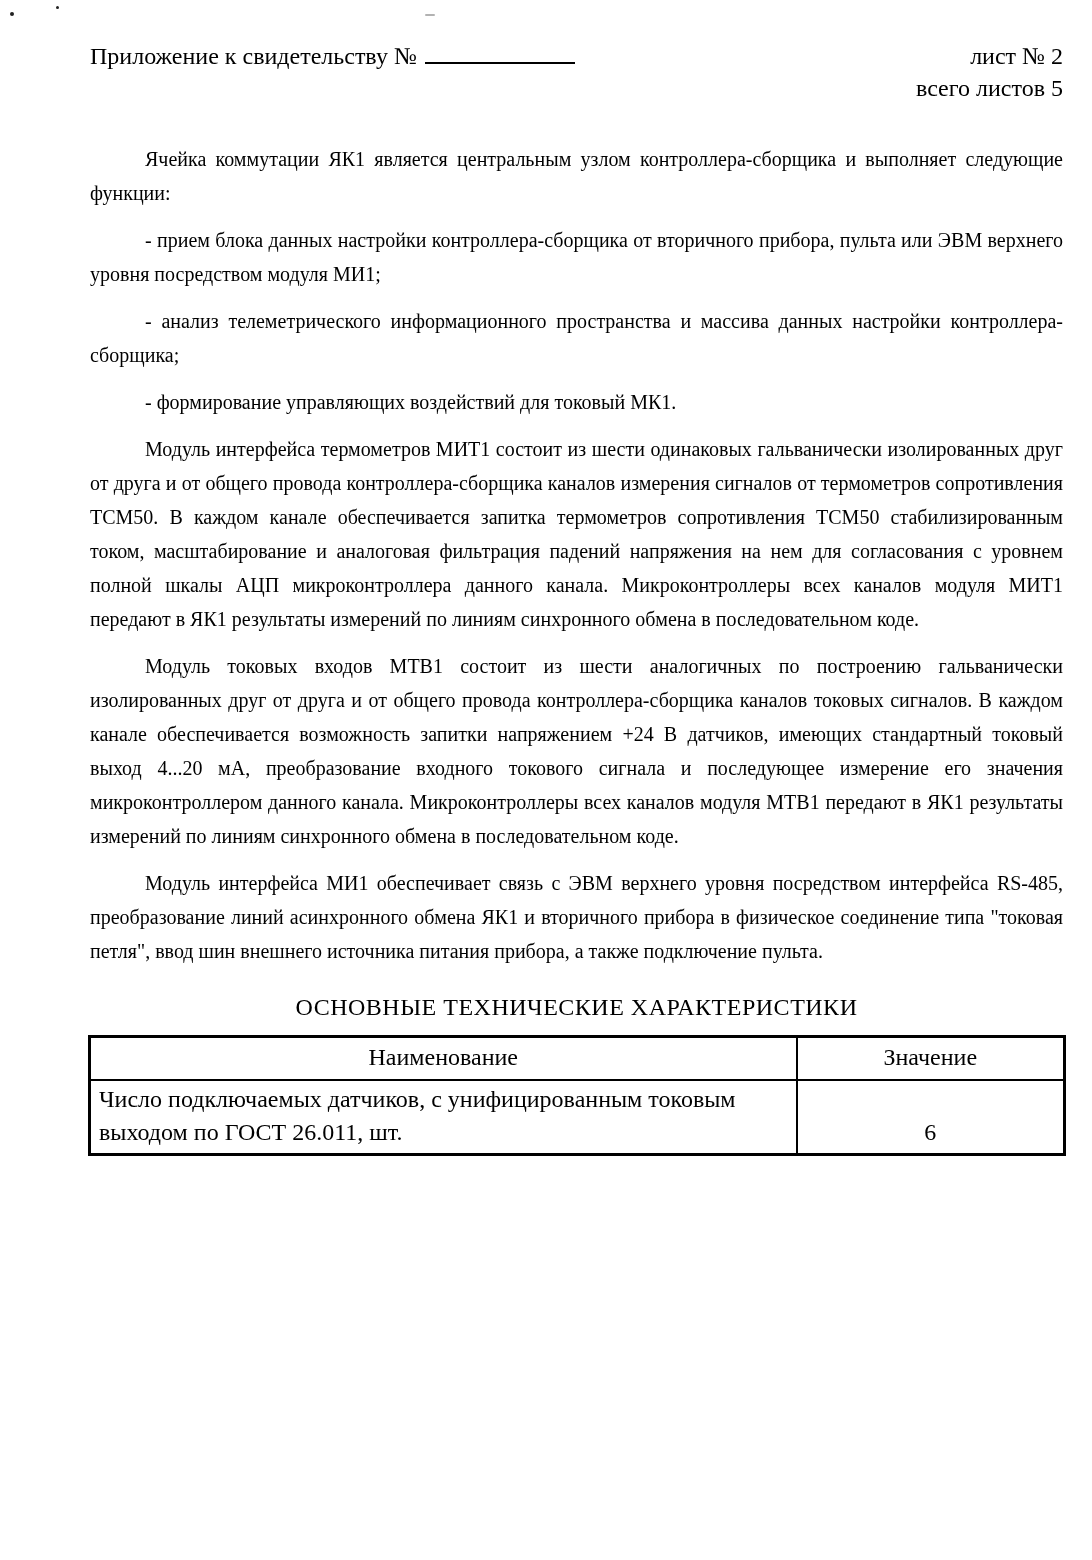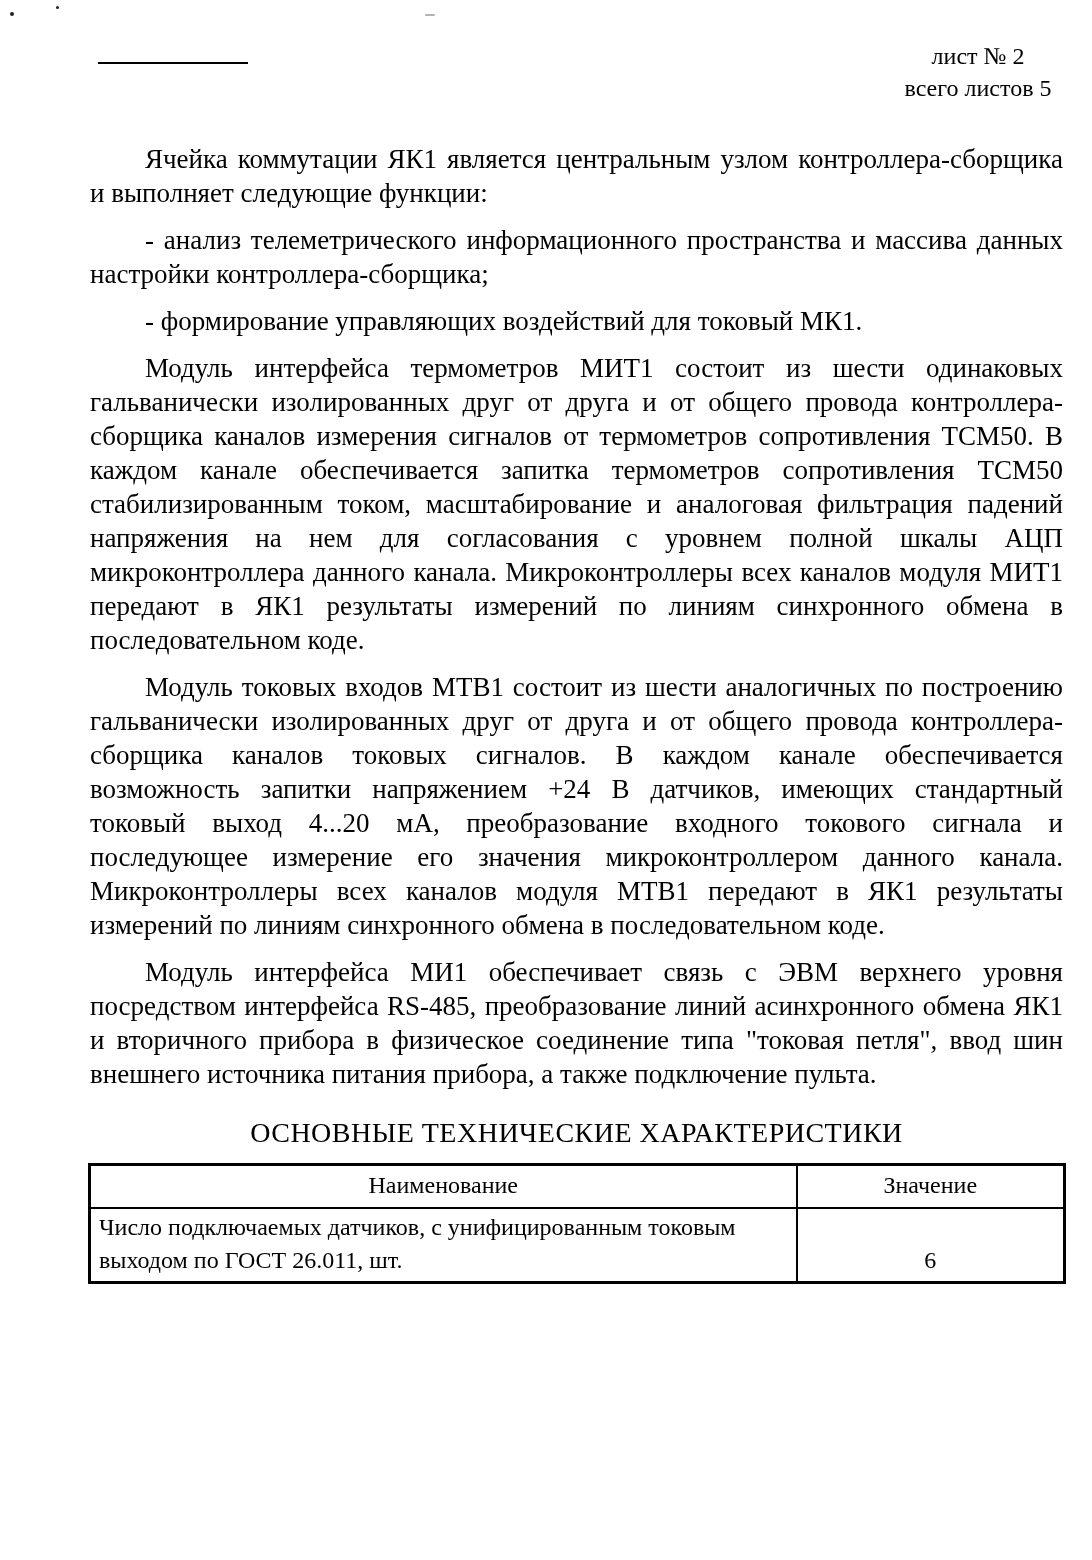--- a/index.html
+++ b/index.html
@@ -28,45 +28,45 @@
   .speck3 { left: 425px; top: 14px; width: 10px; height: 2px; opacity: .35; border-radius: 1px; }
 
   
   .doc-header {
     display: flex;
     justify-content: space-between;
     font-size: 24px;
     line-height: 32px;
   }
   .doc-header .left { max-width: 640px; }
-  .doc-header .right { width: 170px; text-align: center; }
+  .doc-header .right { width: 170px; text-align: right; }
   .blank-line {
     display: inline-block;
     width: 150px;
     border-bottom: 2px solid #000;
     height: 20px;
     vertical-align: baseline;
     margin-left: 8px;
   }
 
   
   .content { margin-top: 38px; }
   .content p {
     margin: 0 0 13px 0;
-    font-size: 27px;
+    font-size: 20px;
     line-height: 34px;
     text-align: justify;
     text-indent: 55px;
   }
 
   
   .table-title {
     margin: 26px 0 14px 0;
     text-align: center;
-    font-size: 28px;
+    font-size: 24px;
     letter-spacing: 0.5px;
   }
 
   
   table.chars {
     border-collapse: collapse;
     width: 975px;
     margin-left: -2px;
     font-size: 24px;
     line-height: 33px;
@@ -94,31 +94,32 @@
 
 <span class="speck speck1"></span>
 <span class="speck speck2"></span>
 <span class="speck speck3"></span>
 
 <div class="page">
 
   <div class="doc-header">
     <div class="left">
       <div>
-        <span class="blank-line"></span>
+        <span>Приложение к свидетельству №</span><span class="blank-line"></span>
       </div>
     </div>
     <div class="right">
       <div>лист № 2</div>
       <div>всего листов 5</div>
     </div>
   </div>
 
   <div class="content">
     <p>Ячейка коммутации ЯК1 является центральным узлом контроллера-сборщика и выполняет следующие функции:</p>
+    <p>- прием блока данных настройки контроллера-сборщика от вторичного прибора, пульта или ЭВМ верхнего уровня посредством модуля МИ1;</p>
     <p>- анализ телеметрического информационного пространства и массива данных настройки контроллера-сборщика;</p>
     <p>- формирование управляющих воздействий для токовый МК1.</p>
     <p>Модуль интерфейса термометров МИТ1 состоит из шести одинаковых гальванически изолированных друг от друга и от общего провода контроллера-сборщика каналов измерения сигналов от термометров сопротивления ТСМ50. В каждом канале обеспечивается запитка термометров сопротивления ТСМ50 стабилизированным током, масштабирование и аналоговая фильтрация падений напряжения на нем для согласования с уровнем полной шкалы АЦП микроконтроллера данного канала. Микроконтроллеры всех каналов модуля МИТ1 передают в ЯК1 результаты измерений по линиям синхронного обмена в последовательном коде.</p>
     <p>Модуль токовых входов МТВ1 состоит из шести аналогичных по построению гальванически изолированных друг от друга и от общего провода контроллера-сборщика каналов токовых сигналов. В каждом канале обеспечивается возможность запитки напряжением +24 В датчиков, имеющих стандартный токовый выход 4...20 мА, преобразование входного токового сигнала и последующее измерение его значения микроконтроллером данного канала. Микроконтроллеры всех каналов модуля МТВ1 передают в ЯК1 результаты измерений по линиям синхронного обмена в последовательном коде.</p>
     <p>Модуль интерфейса МИ1 обеспечивает связь с ЭВМ верхнего уровня посредством интерфейса RS-485, преобразование линий асинхронного обмена ЯК1 и вторичного прибора в физическое соединение типа "токовая петля", ввод шин внешнего источника питания прибора, а также подключение пульта.</p>
   </div>
 
   <div class="table-title">ОСНОВНЫЕ ТЕХНИЧЕСКИЕ ХАРАКТЕРИСТИКИ</div>
 
   <table class="chars">

